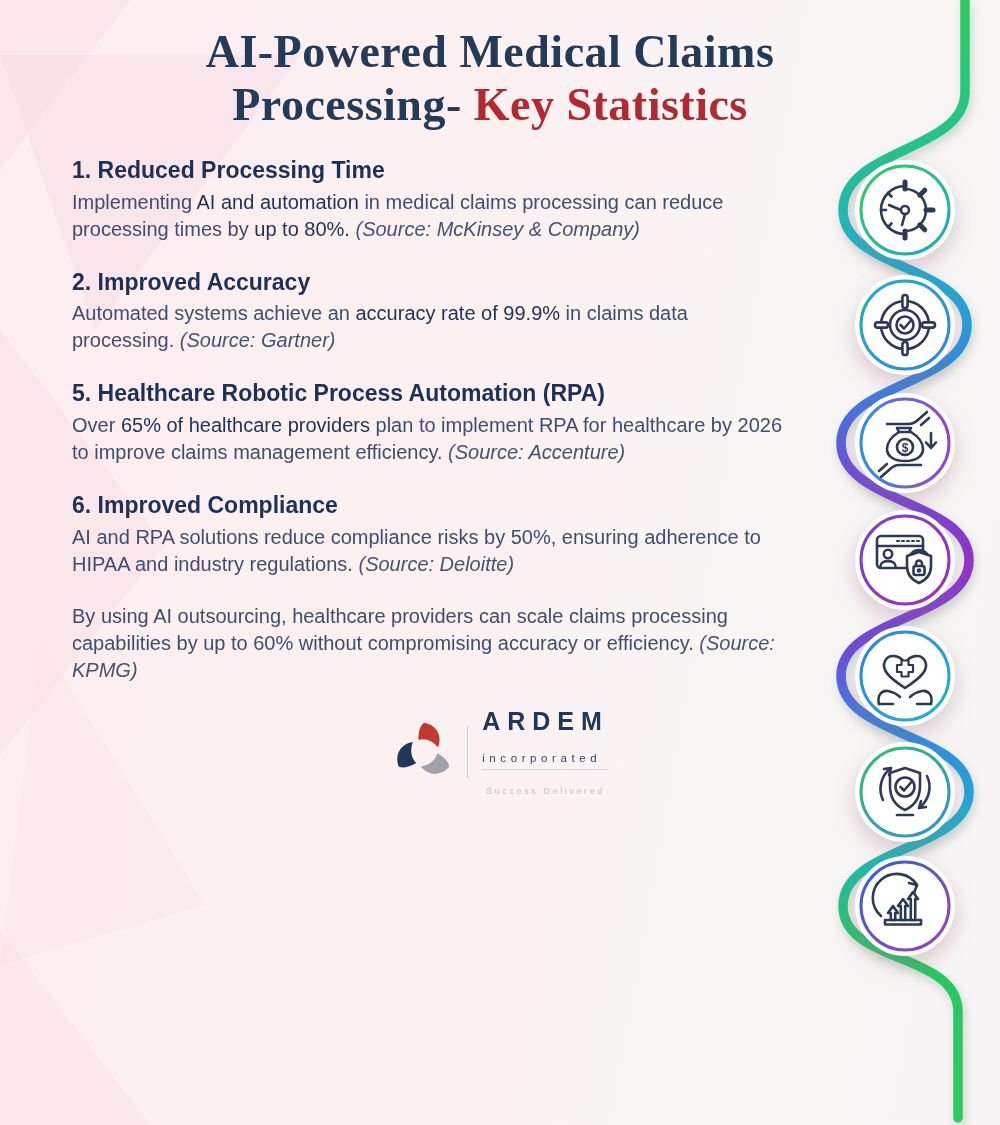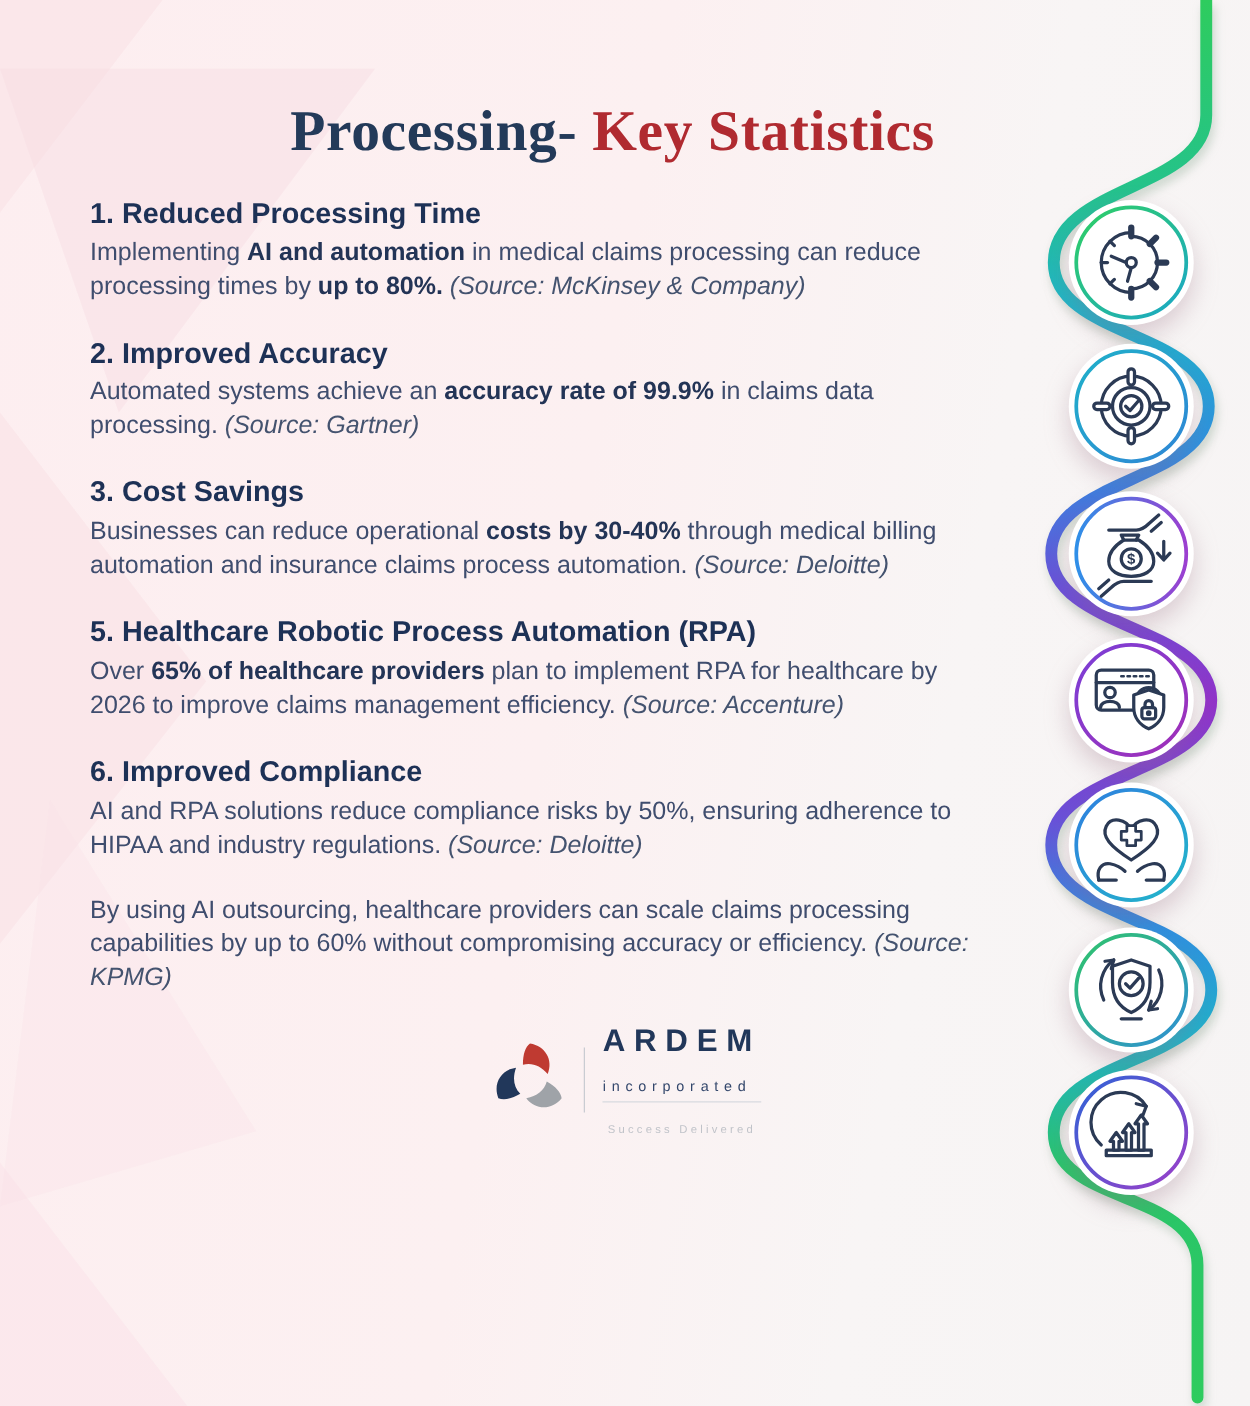--- a/index.html
+++ b/index.html
@@ -15,21 +15,21 @@
     font-family:"Liberation Serif", serif; font-weight:700;
     font-size:46px; line-height:1.15; color:#233a59; letter-spacing:.5px;
   }
   .title-accent{color:#b02a30;}
   .sections{margin:24px 0 0 72px; width:718px;}
   .stat{margin-bottom:25px;}
   .stat-title{
     margin:0 0 4px 0; font-size:23px; font-weight:700; color:#1d3156; line-height:1.25;
   }
   .stat-body{margin:0; font-size:20px; line-height:27px; color:#3f4d6e;}
-  .stat-body .b{font-weight:700; color:#233456;}
+  .stat-body .b{font-weight:400; color:#233456;}
   .stat-body .i{font-style:italic; color:#44536f;}
   
   .rail{position:absolute; right:0; top:0; width:190px; height:1125px; z-index:1;}
   .rail-line{position:absolute; left:0; top:0;
     filter:drop-shadow(2px 5px 4px rgba(110,150,120,.30));}
   .icon-wrap{
     position:absolute; left:43px; width:104px; height:104px; z-index:3;
     filter:drop-shadow(0 9px 10px rgba(150,105,125,.30));
   }
   .iw1{top:158px}.iw2{top:273px}.iw3{top:391px}.iw4{top:508px}
@@ -52,36 +52,32 @@
   <svg class="bg-shapes" width="1000" height="1125" viewBox="0 0 1000 1125">
     <polygon points="0,0 130,0 0,170" fill="#f8dde3" opacity="0.45"></polygon>
     <polygon points="0,55 300,55 95,330" fill="#f7dce2" opacity="0.45"></polygon>
     <polygon points="0,330 165,545 0,755" fill="#f7dce2" opacity="0.40"></polygon>
     <polygon points="40,640 205,905 0,965" fill="#f9e2e7" opacity="0.35"></polygon>
     <polygon points="0,930 150,1125 0,1125" fill="#f8dee4" opacity="0.35"></polygon>
   </svg>
 
   <div class="content">
     <h1 class="main-title">
-      <br>
+      <span>AI-Powered Medical Claims</span><br>
       <span>Processing- </span><span class="title-accent">Key Statistics</span>
     </h1>
 
     <div class="sections">
       <section class="stat">
         <h2 class="stat-title">1. Reduced Processing Time</h2>
         <p class="stat-body"><span>Implementing </span><span class="b">AI and automation</span><span> in medical claims processing can reduce processing times by </span><span class="b">up to 80%.</span><span> </span><span class="i">(Source: McKinsey &amp; Company)</span></p>
       </section>
       <section class="stat">
         <h2 class="stat-title">2. Improved Accuracy</h2>
         <p class="stat-body"><span>Automated systems achieve an </span><span class="b">accuracy rate of 99.9%</span><span> in claims data processing. </span><span class="i">(Source: Gartner)</span></p>
-      </section>
-      <section class="stat">
-        <h2 class="stat-title">3. Cost Savings</h2>
-        <p class="stat-body"><span>Businesses can reduce operational </span><span class="b">costs by 30-40%</span><span> through medical billing automation and insurance claims process automation. </span><span class="i">(Source: Deloitte)</span></p>
       </section>
       <section class="stat">
         <h2 class="stat-title">5. Healthcare Robotic Process Automation (RPA)</h2>
         <p class="stat-body"><span>Over </span><span class="b">65% of healthcare providers</span><span> plan to implement RPA for healthcare by 2026 to improve claims management efficiency. </span><span class="i">(Source: Accenture)</span></p>
       </section>
       <section class="stat">
         <h2 class="stat-title">6. Improved Compliance</h2>
         <p class="stat-body"><span>AI and RPA solutions reduce compliance risks by 50%, ensuring adherence to HIPAA and industry regulations. </span><span class="i">(Source: Deloitte)</span></p>
       </section>
       <section class="stat">

